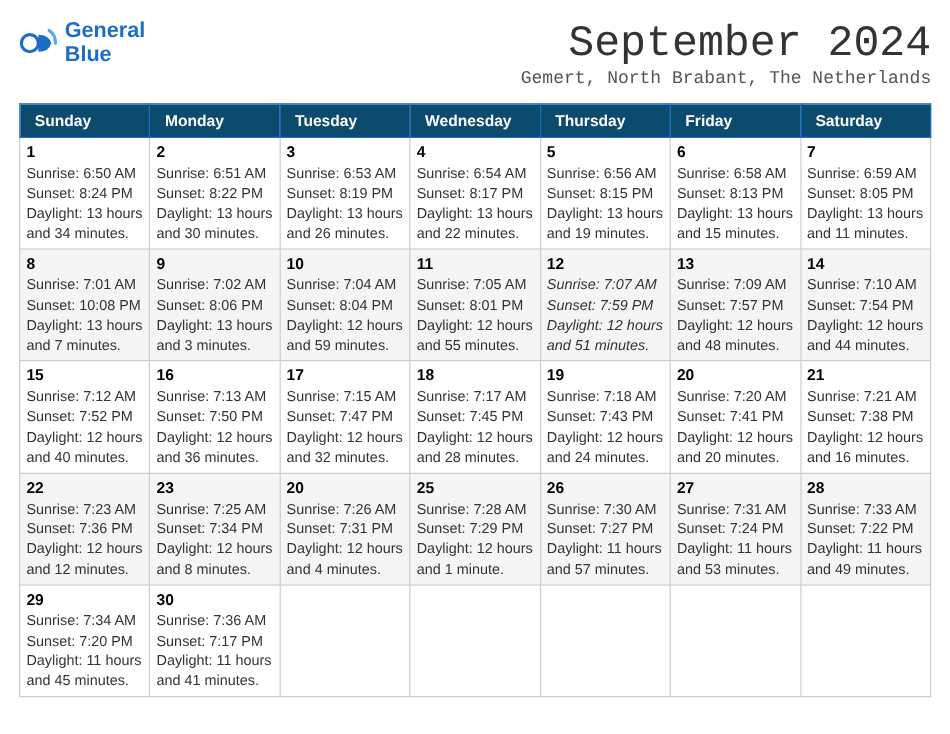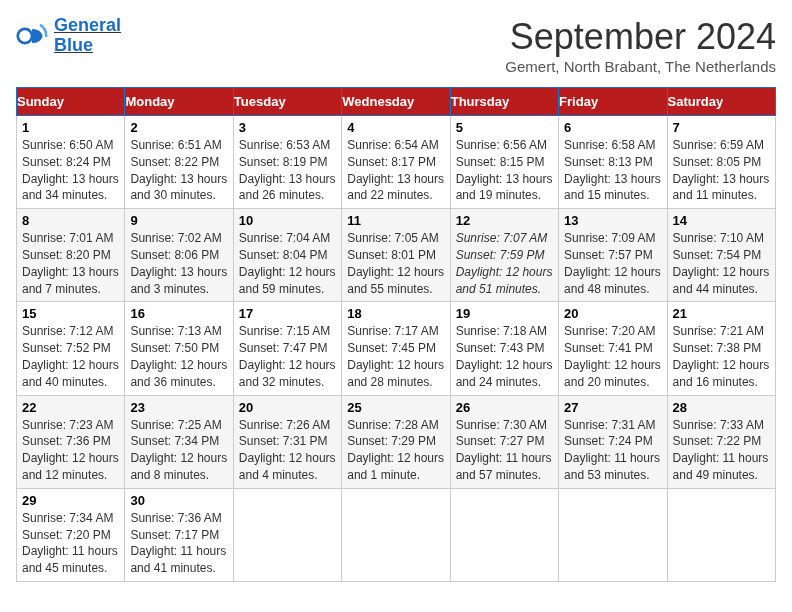--- a/index.html
+++ b/index.html
@@ -19,50 +19,50 @@
     .logo {
       display: flex;
       align-items: center;
       gap: 6px;
     }
     .logo-text {
       font-size: 18px;
       font-weight: bold;
       color: #333;
       line-height: 1.1;
-      text-decoration: underline;
     }
     .logo-text span {
       color: #1a6ec7;
     }
     .logo-icon {
       width: 32px;
       height: 32px;
     }
     .title-area {
       text-align: right;
+      font-family: Liberation Mono, monospace;
     }
     .calendar-title {
       font-size: 36px;
       font-weight: normal;
       color: #333;
     }
     .calendar-subtitle {
       font-size: 15px;
       color: #555;
     }
     table {
       width: 100%;
       border-collapse: collapse;
       font-size: 11px;
     }
     thead th {
-      background-color: #b91c1c;
+      background-color: #0c4a6e;
       color: #fff;
-      padding: 6px 0;
+      padding: 6px 12px;
       text-align: left;
       font-size: 13px;
       font-weight: bold;
       border: 1px solid #1a6ec7;
     }
     tbody td {
       border: 1px solid #ccc;
       padding: 4px 5px;
       vertical-align: top;
       width: calc(100% / 7);
@@ -171,21 +171,21 @@
           <div class="day-info" style="white-space: pre-line;">Sunrise: 6:59 AM
 Sunset: 8:05 PM
 Daylight: 13 hours
 and 11 minutes.</div>
         </td>
       </tr>
       <tr>
         <td>
           <span class="day-num">8</span>
           <div class="day-info" style="white-space: pre-line;">Sunrise: 7:01 AM
-Sunset: 8:20 PM
+Sunset: 10:08 PM
 Daylight: 13 hours
 and 7 minutes.</div>
         </td>
         <td>
           <span class="day-num">9</span>
           <div class="day-info" style="white-space: pre-line;">Sunrise: 7:02 AM
 Sunset: 8:06 PM
 Daylight: 13 hours
 and 3 minutes.</div>
         </td>

